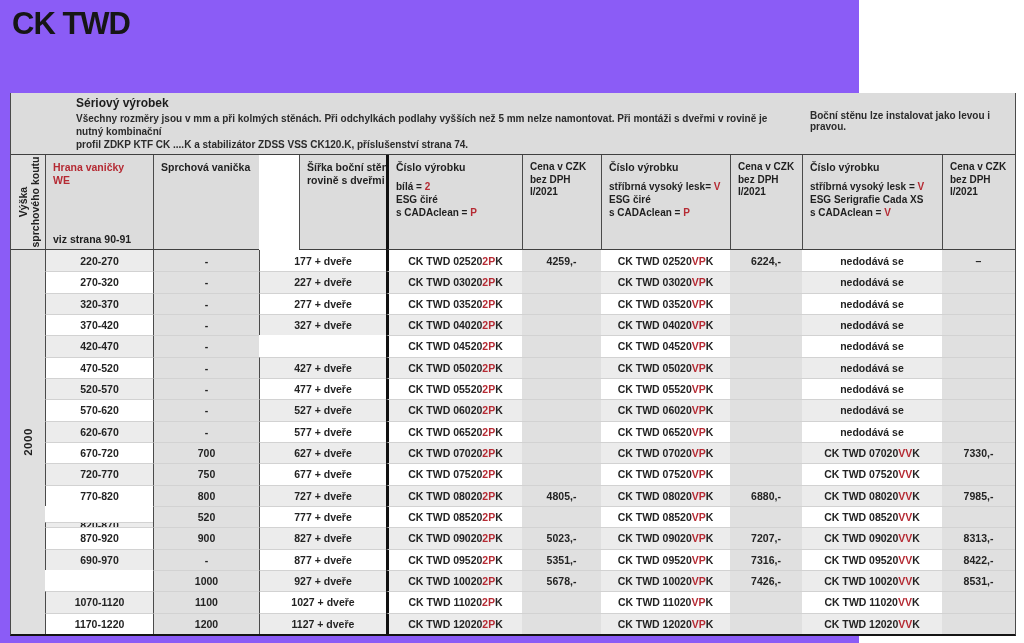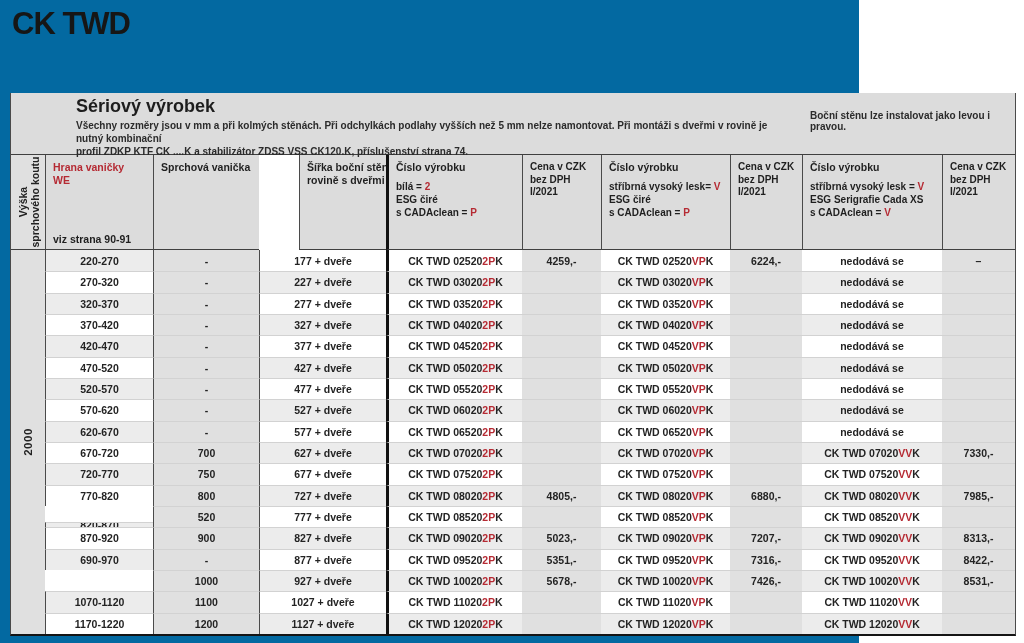--- a/index.html
+++ b/index.html
@@ -6,35 +6,35 @@
     --red:#b52a33;
     --band:#dcdcdc;
     --solid:#e0e0e0;
     --stripe:#ececec;
     --line:#4a4a4a;
     --rowline:#d2d2d2;
     --ink:#232323;
   }
   *{box-sizing:border-box;margin:0;padding:0;}
   body{width:1024px;height:643px;background:#fff;font-family:"Liberation Sans",sans-serif;overflow:hidden;}
-  .page{position:relative;width:859px;height:643px;background:#0369a1;padding-left:26px;}
+  .page{position:relative;width:859px;height:643px;background:#8b5cf6;padding-left:26px;}
   h1.title{position:absolute;left:12px;top:6px;font-size:31px;font-weight:700;color:#161616;letter-spacing:-1px;}
   #tbl{
     position:absolute;left:10px;top:93px;
     display:grid;
     grid-template-columns:34px 108px 106px 127px 136px 79px 129px 72px 140px 73px;
     grid-template-rows:62px 95px repeat(18,21.33px);
     border-left:1px solid var(--line);
     border-right:1px solid var(--line);
     border-bottom:2px solid #141414;
     background:#fff;
   }
   .band{grid-column:1/-1;grid-row:1;background:var(--band);border-bottom:1px solid #3f3f3f;position:relative;}
   .band-main{position:absolute;left:65px;top:3px;width:710px;}
-  .band-title{font-size:18px;font-weight:700;color:#1d1d1d;margin-bottom:2px;}
+  .band-title{font-size:12px;font-weight:700;color:#1d1d1d;margin-bottom:2px;}
   .band-line{font-size:10px;font-weight:700;color:#2b2b2b;line-height:13px;}
   .band-note{position:absolute;left:799px;top:17px;width:210px;font-size:10px;font-weight:700;color:#2b2b2b;}
   .cell{overflow:hidden;}
   .hstrip{grid-column:1;grid-row:2;background:var(--solid);border-bottom:1px solid #3f3f3f;display:flex;align-items:center;justify-content:center;}
   .bstrip{grid-column:1;grid-row:3/21;background:var(--solid);display:flex;align-items:center;justify-content:center;}
   .vwrap{transform:rotate(-90deg);white-space:nowrap;text-align:center;font-size:10.5px;font-weight:700;color:#222;line-height:12px;}
   .v2000{font-size:11.5px;letter-spacing:0.5px;}
   .hc{background:var(--band);border-bottom:1px solid #3f3f3f;grid-row:2;
       display:flex;flex-direction:column;align-items:flex-start;
       padding:6px 5px 4px 7px;font-size:10px;font-weight:700;color:#1f1f1f;line-height:12.5px;text-align:left;}
@@ -239,23 +239,20 @@
       </div>
       <div class="cell dc sG rt" style="grid-area: 6 / 10;">
         <span></span>
       </div>
       <div class="cell dc bl sA rt" style="grid-area: 7 / 2;">
         <span>420-470</span>
       </div>
       <div class="cell dc bl sG rt" style="grid-area: 7 / 3;">
         <span>-</span>
       </div>
-      <div class="cell dc bl sW rt" style="grid-area: 7 / 4;">
-        <span>377 + dveře</span>
-      </div>
       <div class="cell dc blk sW rt" style="grid-area: 7 / 5;">
         <span>CK TWD 04520 </span>
         <span class="rd">2P</span>
         <span>K</span>
       </div>
       <div class="cell dc sG rt" style="grid-area: 7 / 6;">
         <span></span>
       </div>
       <div class="cell dc sW rt" style="grid-area: 7 / 7;">
         <span>CK TWD 04520 </span>

